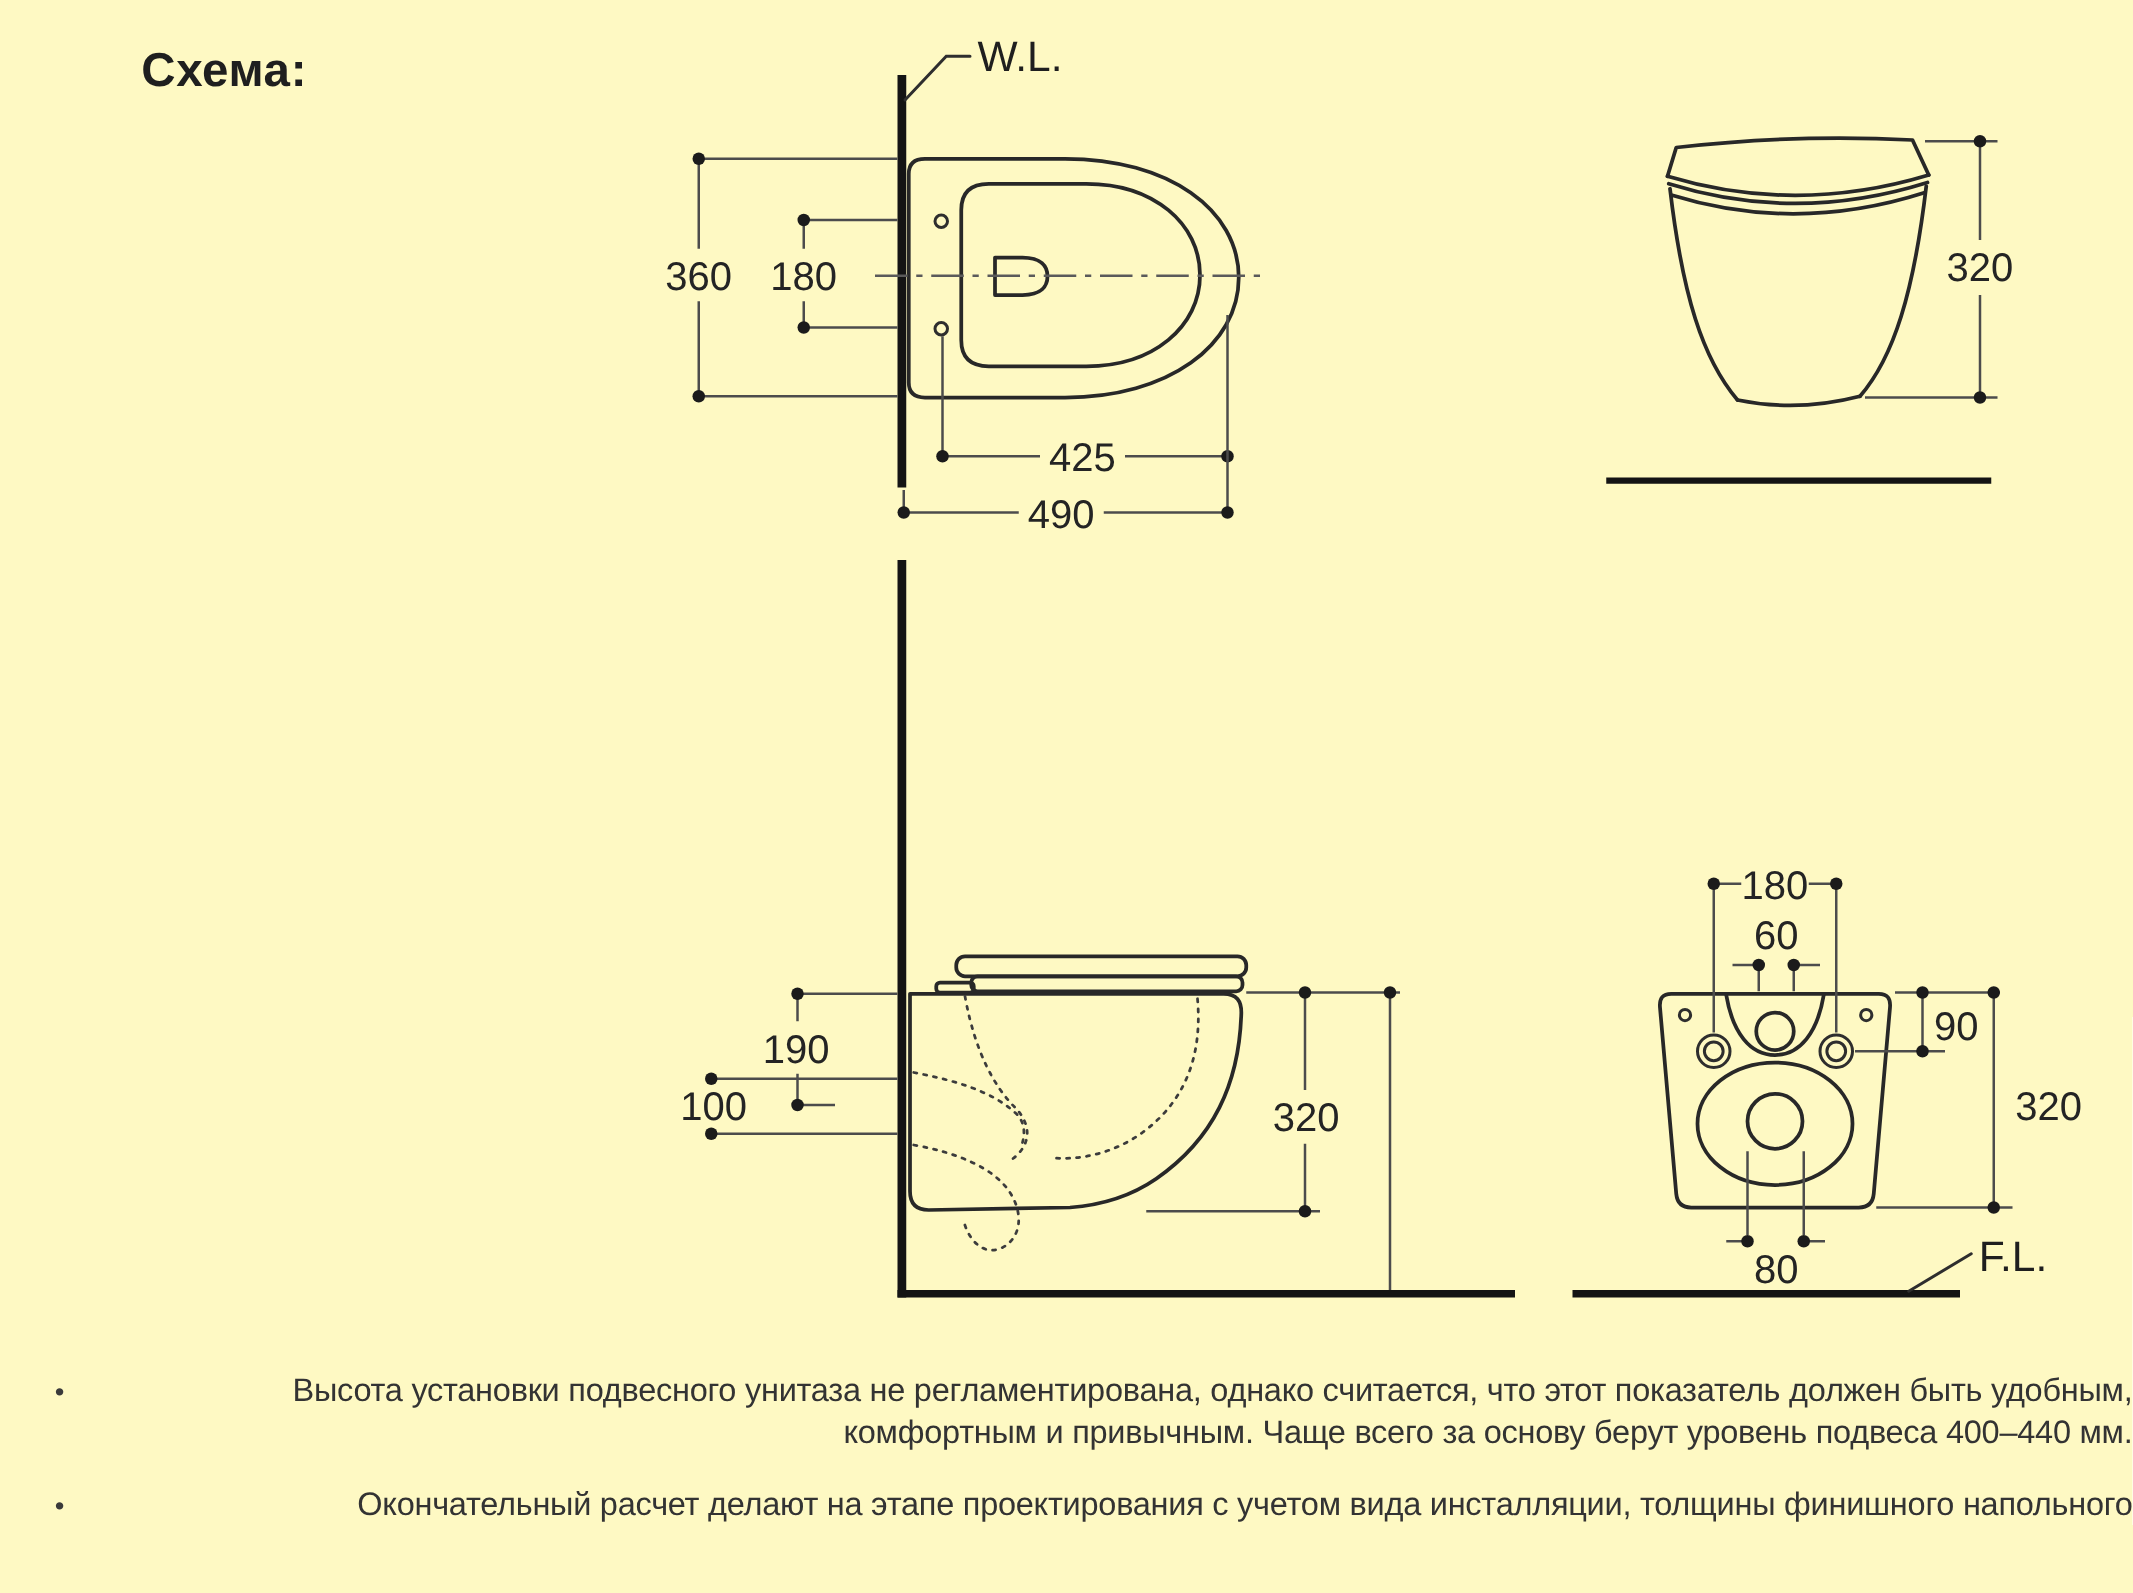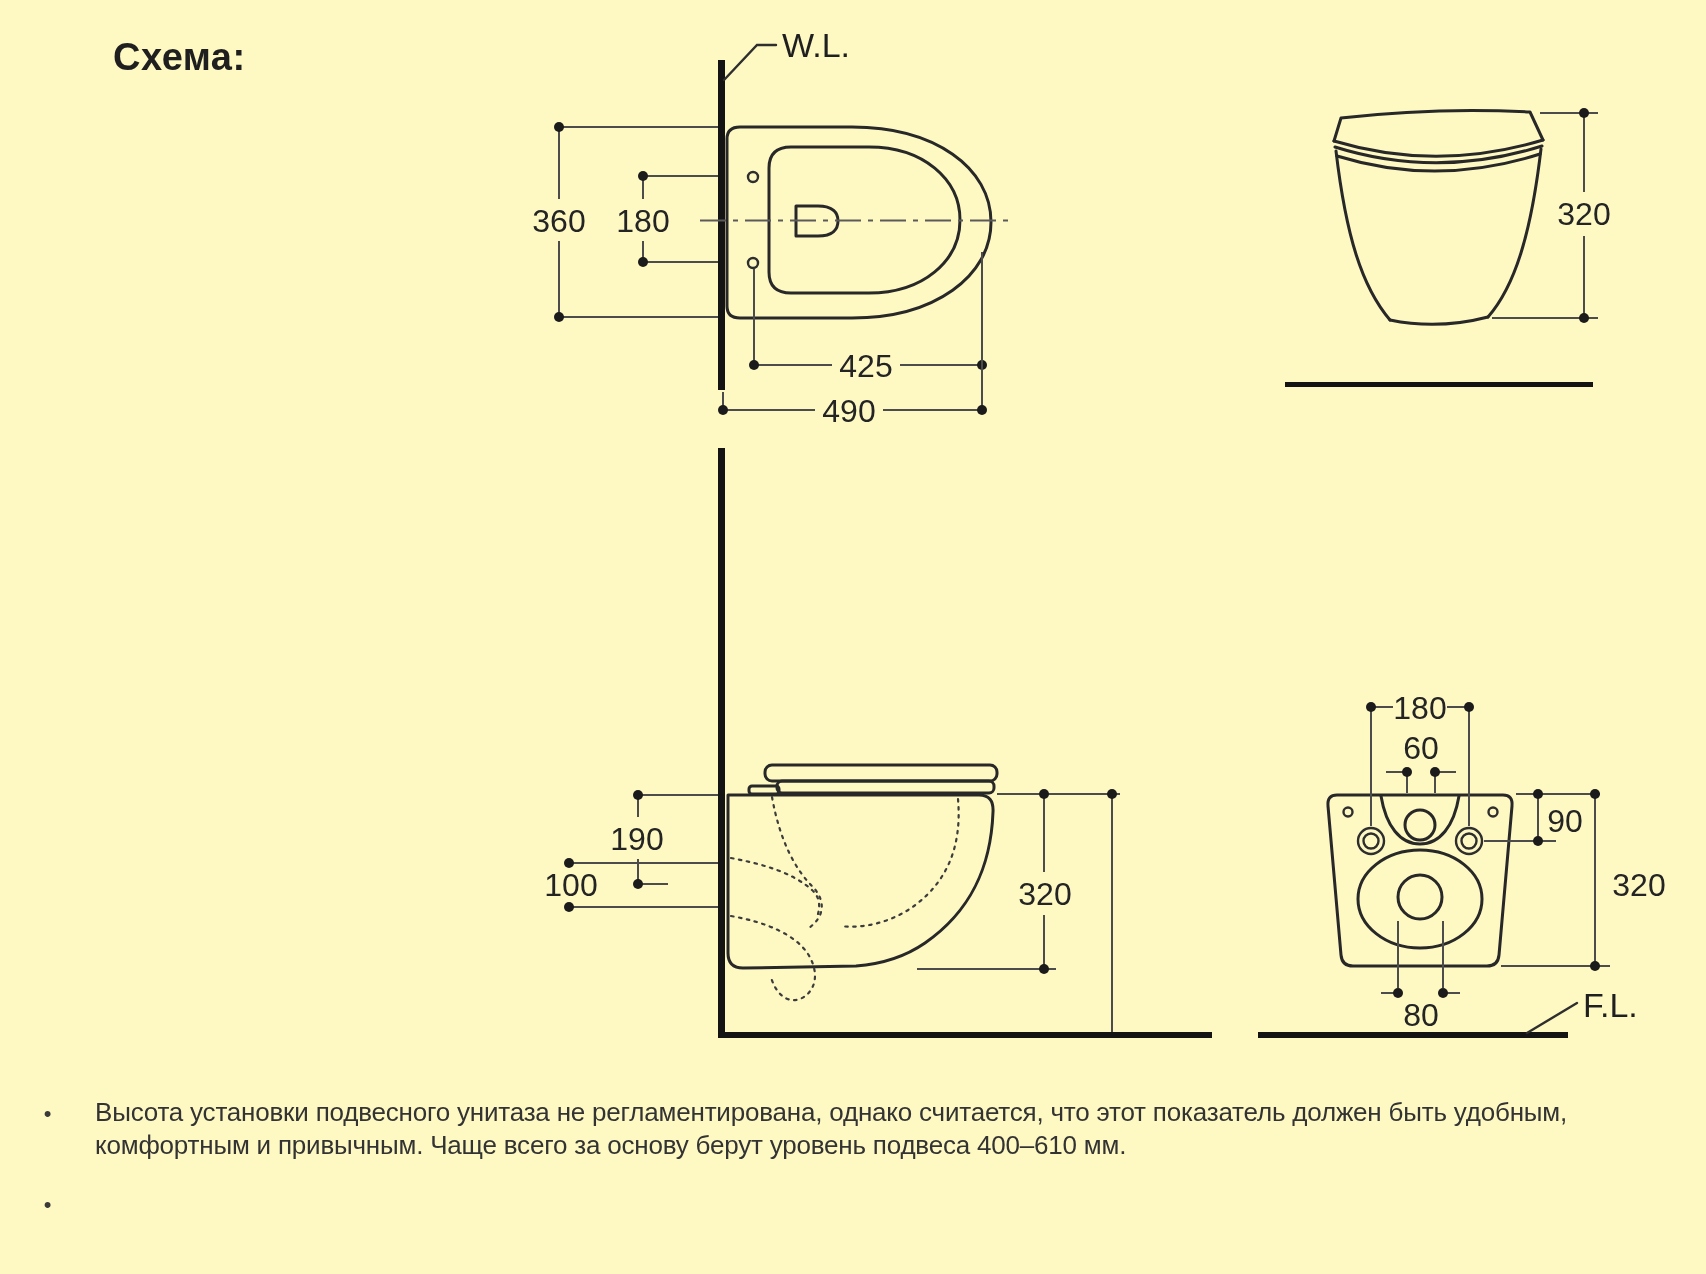--- a/index.html
+++ b/index.html
@@ -23,21 +23,21 @@
   .dot{fill:#1b1b1b;stroke:none;}
   .heavy{fill:#141414;stroke:none;}
   .dimtext{fill:#242424;font-size:32px;text-anchor:middle;}
   .reftext{fill:#1f1f1f;font-size:34px;text-anchor:start;}
   .notes{
     position:absolute;left:0;top:1096px;width:1706px;
     color:#333333;font-size:26px;line-height:33px;letter-spacing:-0.2px;
   }
   .note{display:flex;margin-bottom:25px;}
   .note .b{width:95px;text-align:center;flex:0 0 auto;font-size:22px;padding-top:1px;color:#3a3a3a;}
-  .note .t{flex:1 1 auto;white-space:nowrap;}
+  .note .t{flex:1 1 auto;white-space:nowrap;text-align:right;}
 </style>
 </head>
 <body>
 
 <div class="stage">
 
   <div class="page-title">Схема:</div>
 
   <svg width="1706" height="1274" viewBox="0 0 1706 1274">
 
@@ -197,23 +197,24 @@
       <path class="thin" d="M 1527 1033 L 1577 1003"></path>
       <text class="reftext" x="1583" y="1017">F.L.</text>
     </g>
   </svg>
 
   <div class="notes">
     <div class="note">
       <div class="b">•</div>
       <div class="t">
         <div>Высота установки подвесного унитаза не регламентирована, однако считается, что этот показатель должен быть удобным,</div>
-        <div>комфортным и привычным. Чаще всего за основу берут уровень подвеса 400–610 мм.</div>
+        <div>комфортным и привычным. Чаще всего за основу берут уровень подвеса 400–440 мм.</div>
       </div>
     </div>
     <div class="note">
       <div class="b">•</div>
       <div class="t">
+        <div>Окончательный расчет делают на этапе проектирования с учетом вида инсталляции, толщины финишного напольного</div>
       </div>
     </div>
   </div>
 
 </div>
 
 </body></html>

